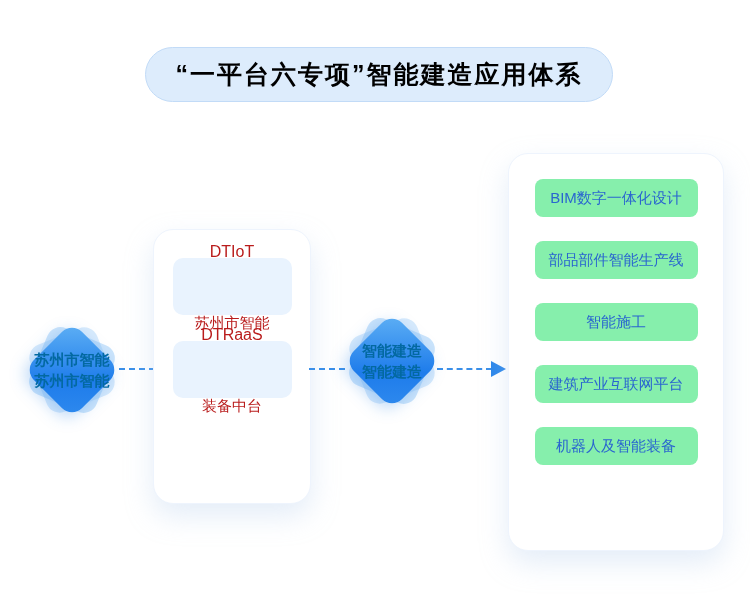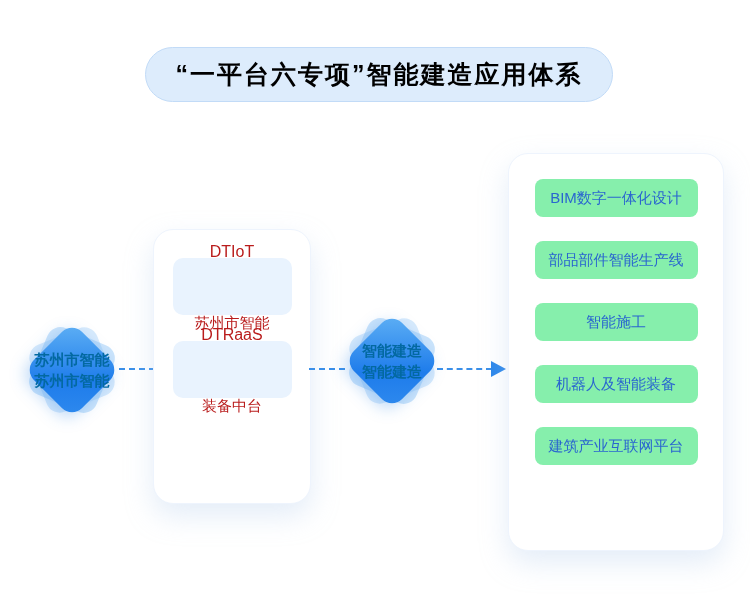--- a/index.html
+++ b/index.html
@@ -91,17 +91,17 @@
     </div>
   </div>
 
   <div class="connector conn-3"></div>
   <div class="arrow-head"></div>
 
   <div class="card card-right">
     <div class="pill">BIM数字一体化设计</div>
     <div class="pill">部品部件智能生产线</div>
     <div class="pill">智能施工</div>
+    <div class="pill">建筑产业互联网平台</div>
     <div class="pill">机器人及智能装备</div>
-    <div class="pill">建筑产业互联网平台</div>
   </div>
 
 </div>
 
 </body></html>

